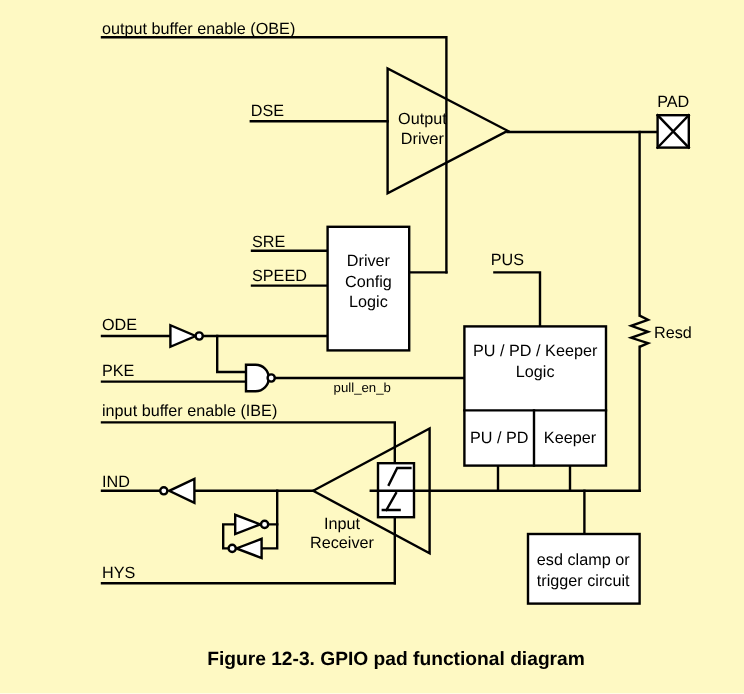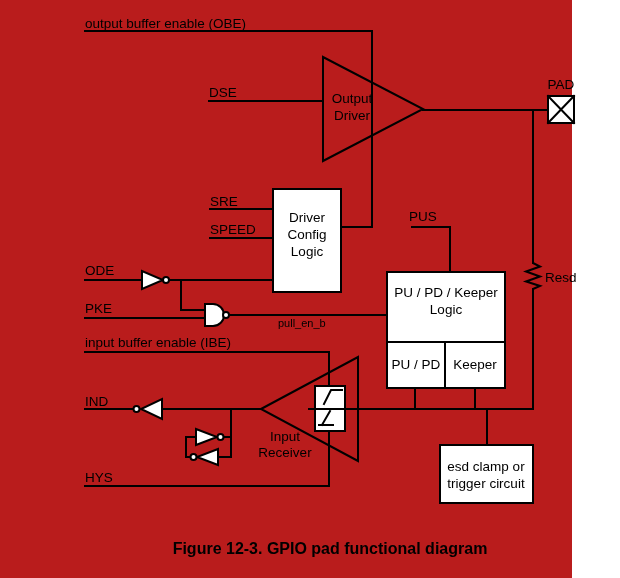--- a/index.html
+++ b/index.html
@@ -1,19 +1,19 @@
 <!DOCTYPE html>
 <html><head>
 <meta charset="utf-8">
 <style>
   html,body { margin:0; padding:0; background:#ffffff; }
   .stage {
     position:relative;
-    width:572px; height:578px;
-    background:#b91c1c;
+    width:620px; height:578px;
+    background:#fef9c3;
     font-family:"Liberation Sans", sans-serif;
   }
   svg { display:block; }
   .wire   { stroke:#000; stroke-width:2; fill:none; stroke-linecap:square; stroke-linejoin:miter; }
   .shape  { stroke:#000; stroke-width:2; fill:none; stroke-linejoin:miter; }
   .solidbox { stroke:#000; stroke-width:2; fill:#ffffff; stroke-linejoin:miter; }
   .bubble { stroke:#000; stroke-width:2; fill:#ffffff; }
   text { fill:#000; font-family:"Liberation Sans", sans-serif; font-size:13.5px; }
   .small { font-size:11px; }
   .mid { text-anchor:middle; }

